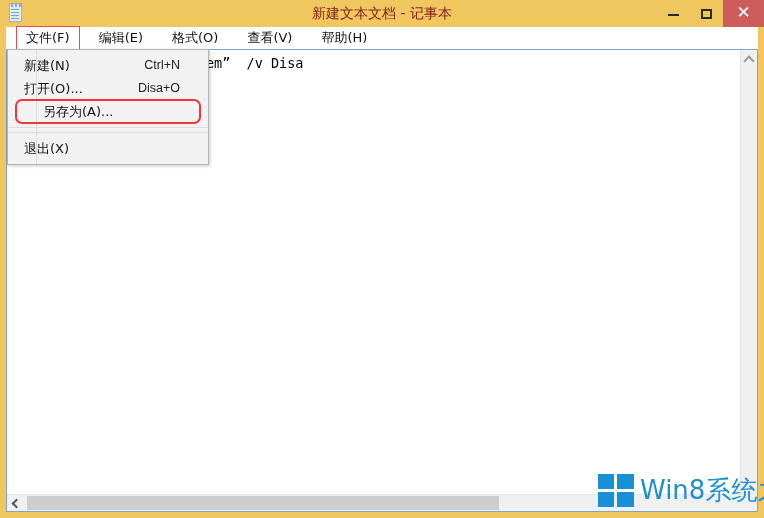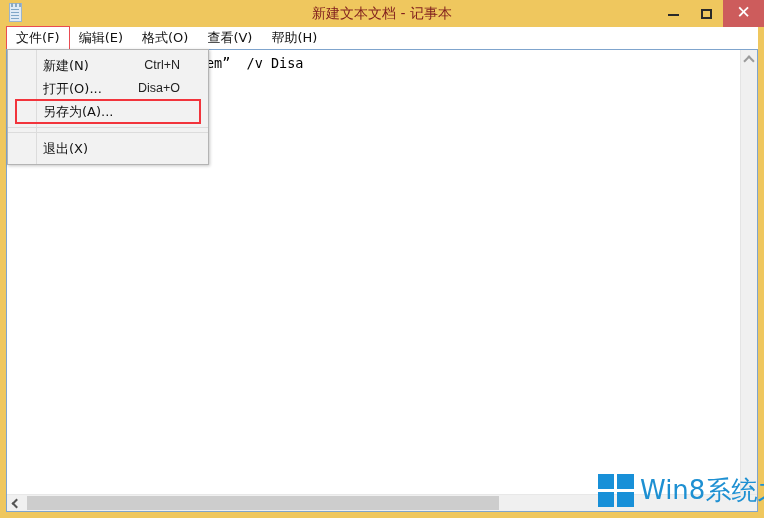--- a/index.html
+++ b/index.html
@@ -120,21 +120,21 @@
     height: 22px;
     background: #ffffff;
     display: flex;
     align-items: center;
     font-size: 13px;
     color: #111111;
     font-family: "DejaVu Sans", "Liberation Sans", sans-serif;
   }
   .menubar-item {
     padding: 2px 9px 3px 9px;
-    margin-left: 1px;
+    margin-left: 11px;
     white-space: nowrap;
     position: relative;
     cursor: default;
   }
   .menubar-item.open {
     background: #ffffff;
     outline: 1px solid #ea4b52;
   }
 
   
@@ -253,21 +253,21 @@
   #file-menu .menu-gutter {
     position: absolute;
     left: 28px; top: 0; bottom: 0;
     width: 1px;
     background: #dcdcdc;
   }
   .menu-item {
     position: relative;
     height: 23px;
     line-height: 23px;
-    padding-left: 35px;
+    padding-left: 16px;
     padding-right: 10px;
     font-size: 13px;
     color: #111111;
     white-space: nowrap;
     cursor: default;
   }
   .menu-item .mi-label {
     display: inline-block;
   }
   .menu-item .mi-shortcut {
@@ -277,20 +277,21 @@
     font-size: 12.5px;
     color: #222222;
     font-family: "Liberation Sans", sans-serif;
   }
   .menu-item.highlight-box {
     outline: 2px solid #f2343c;
     outline-offset: -1px;
     margin: 0 8px 0 8px;
     padding-left: 27px;
     width: auto;
+    border-radius: 6px;
   }
   .menu-sep {
     height: 1px;
     background: #dcdcdc;
     margin: 4px 0 4px 0;
   }
 
   
   #watermark {
     position: absolute;

